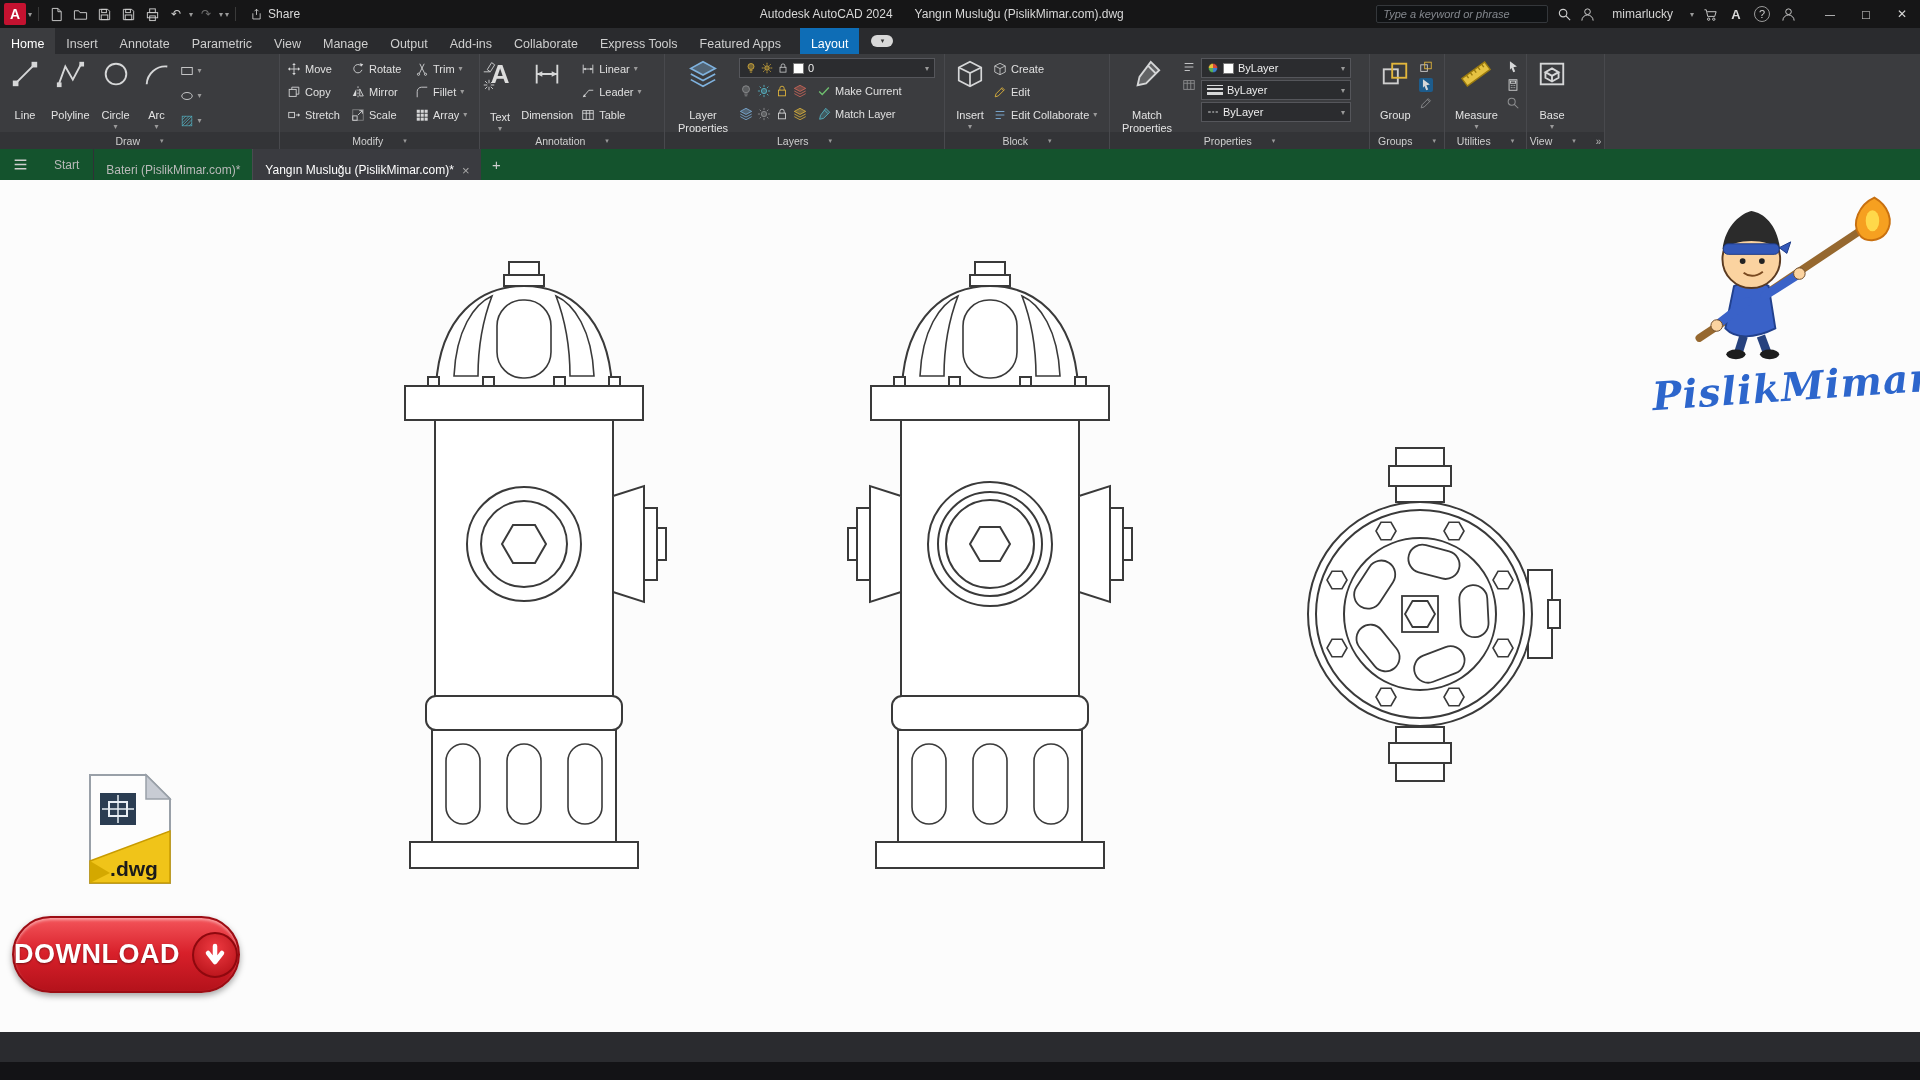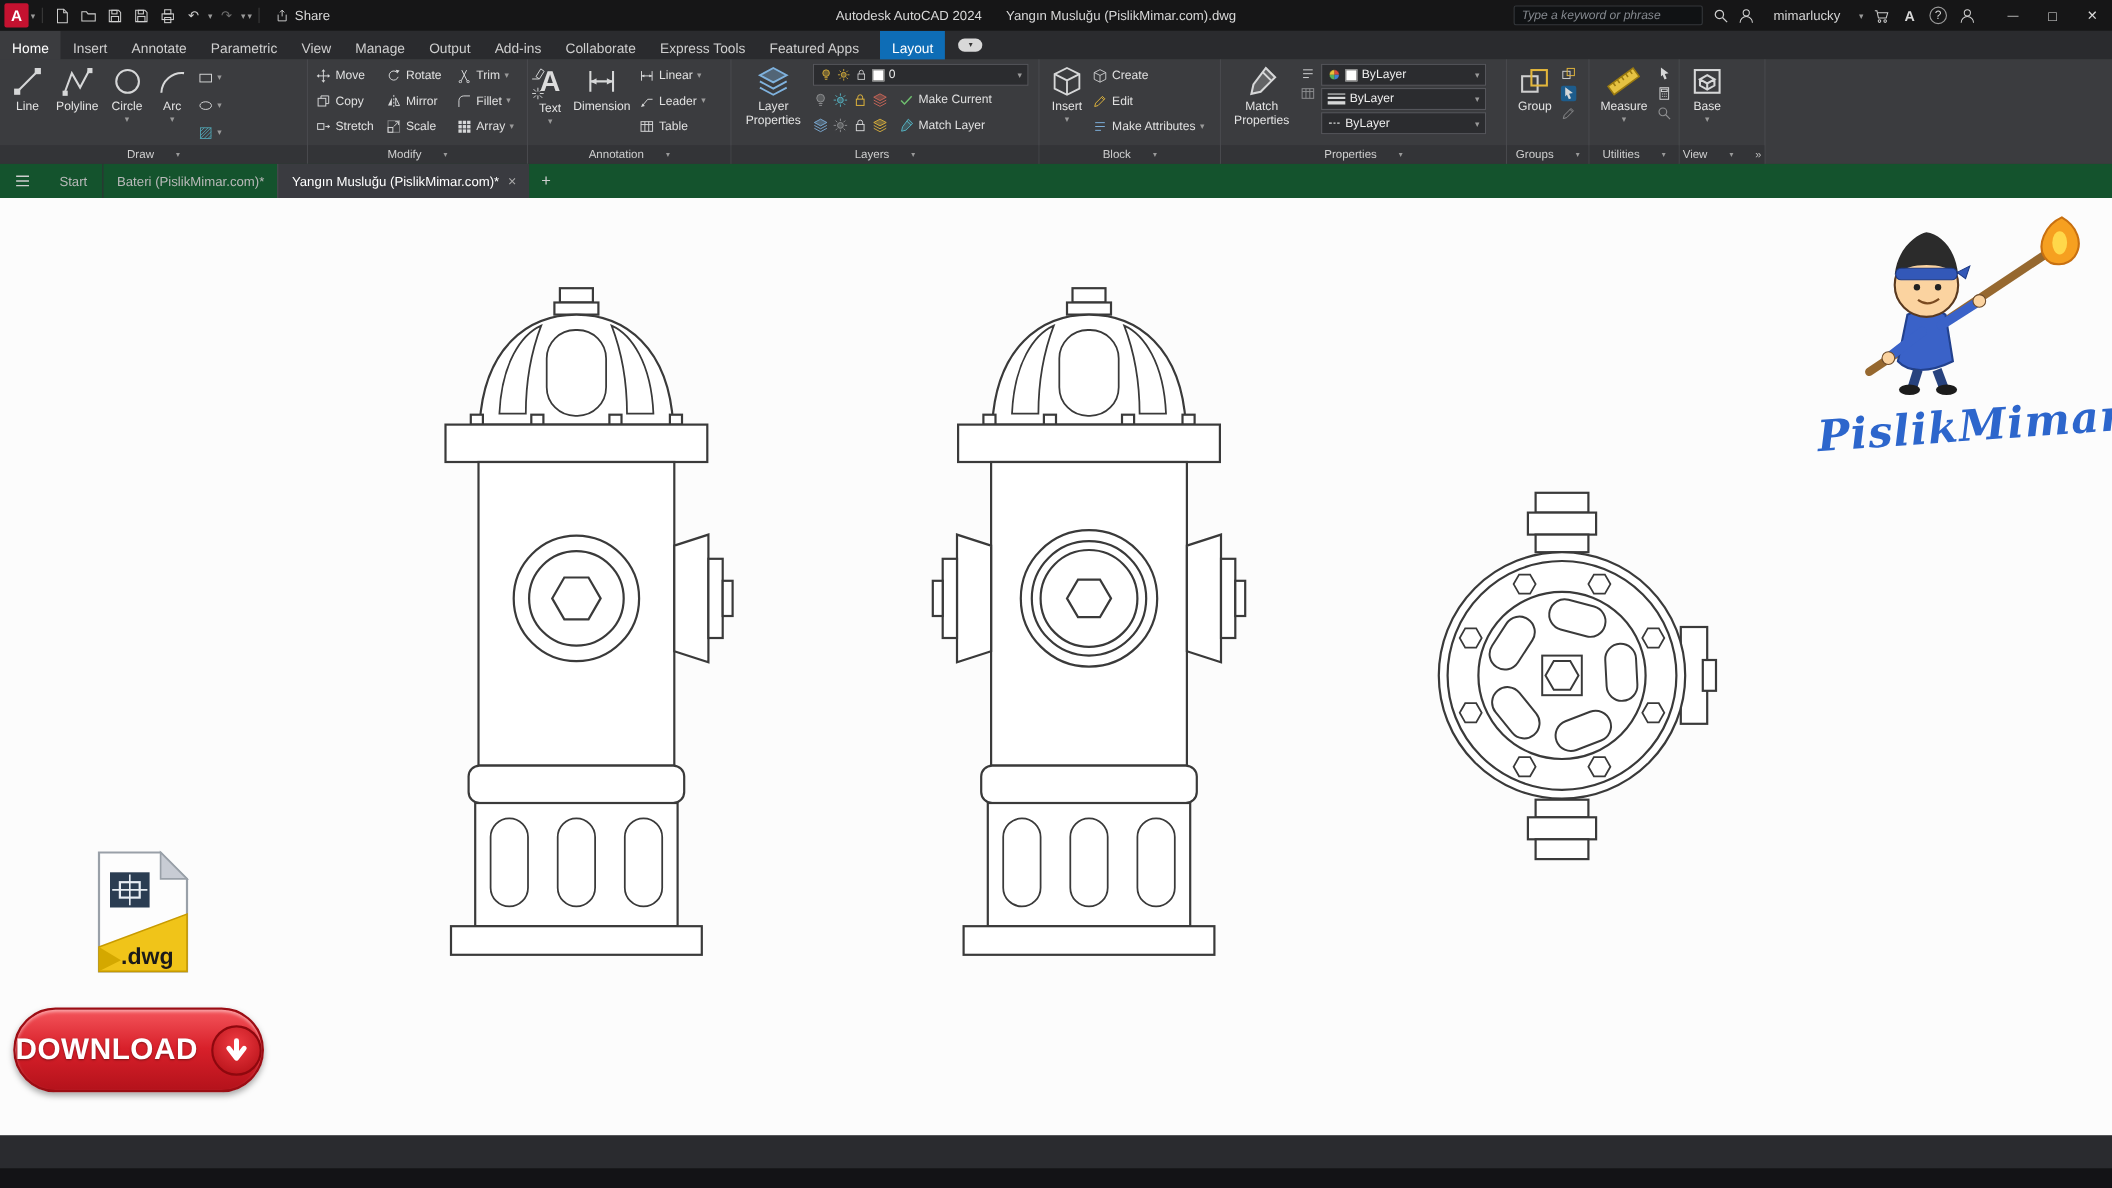--- a/index.html
+++ b/index.html
@@ -45,21 +45,21 @@
 
 
 .ribbon{height:95px;background:#3b3c3f;display:flex;flex:none}
 .panel{display:flex;flex-direction:column;border-right:1px solid #48494d;flex:none}
 .pbody{height:78px;display:flex;gap:5px;padding:4px 7px 0 7px;align-items:flex-start}
 .pfoot{height:17px;background:#333437;display:flex;align-items:center;justify-content:center;gap:20px;font-size:10.5px;color:#cfcfcf}
 .pfoot .caret::after{font-size:7px}
 .bigb{display:flex;flex-direction:column;align-items:center;color:#e3e3e3;font-size:11px;line-height:1.15;text-align:center;padding:1px 3px;border-radius:2px}
 .bigb svg{width:30px;height:30px;flex:none}
 .bigb .glyphA{font-size:26px;font-weight:bold;color:#dcdcdc;height:32px;display:flex;align-items:center}
-.bigb .lbl{margin-top:2px;white-space:pre-line}
+.bigb .lbl{margin-top:20px;white-space:pre-line}
 .srcol{display:flex;flex-direction:column;justify-content:center;gap:2px}
 .srow{display:flex;align-items:center;gap:4px;height:21px;font-size:11px;color:#e0e0e0;white-space:nowrap}
 .srow svg{width:14px;height:14px;flex:none}
 .mgrid{display:grid;grid-template-columns:repeat(3,62px);grid-auto-rows:23px;column-gap:2px;align-content:start}
 .icol{display:flex;flex-direction:column;gap:4px;padding-top:2px}
 .icol svg{width:14px;height:14px}
 .igrid{display:grid;grid-template-columns:16px 16px;gap:4px;padding-top:2px}
 .igrid svg{width:14px;height:14px}
 .ic{color:#d6d7d8}
 .ic.dim{color:#8d8e90}
@@ -76,21 +76,21 @@
 .mini{width:12px;height:12px;flex:none}
 .lwt-ic{display:flex;flex-direction:column;gap:2px;width:16px}
 .lwt-ic i{display:block;background:#d6d7d8}
 .expander::after{content:"»";color:#bdbdbd;font-size:10px}
 
 
 .doctabs{height:31px;background:#14532d;display:flex;align-items:stretch;color:#b9b9b9;font-size:12px;flex:none}
 .hamb{width:40px;display:flex;align-items:center;justify-content:center}
 .hamb svg{width:17px;height:17px;color:#cfcfcf}
 .dstart{display:flex;align-items:center;padding:0 14px}
-.dtab{display:flex;align-items:center;gap:8px;padding:4px 12px;border-left:1px solid #303136}
+.dtab{display:flex;gap:8px;padding:14px 12px;border-left:1px solid #303136}
 .dtab.active{background:#3a3b40;color:#fff;border-left:1px solid #4a4b50}
 .dtab .x::after{content:"×";color:#a9a9a9;font-size:13px}
 .dplus{width:30px;display:flex;align-items:center;justify-content:center}
 .dplus::after{content:"+";font-size:15px;color:#cfcfcf}
 
 
 .canvas{position:relative;flex:1;background:#fcfcfc;overflow:hidden}
 .hyd{position:absolute}
 .mascot{position:absolute;left:1652px;top:10px;width:264px;text-align:center}
 .mascot svg{width:250px;height:172px}
@@ -762,21 +762,21 @@
           <span class="srow">
               <svg class="ic yellow">
                 <use href="#sy-pencil"></use>
               </svg>
               <span>Edit</span>
             </span>
           <span class="srow">
               <svg class="ic blue">
                 <use href="#sy-attr"></use>
               </svg>
-              <span>Make Attributes</span>
+              <span>Edit Collaborate</span>
               <span class="caret"></span>
             </span>
         </div>
       </div>
       <div class="pfoot">
           <span>Block</span>
           <span class="caret"></span>
         </div>
     </div>
 

